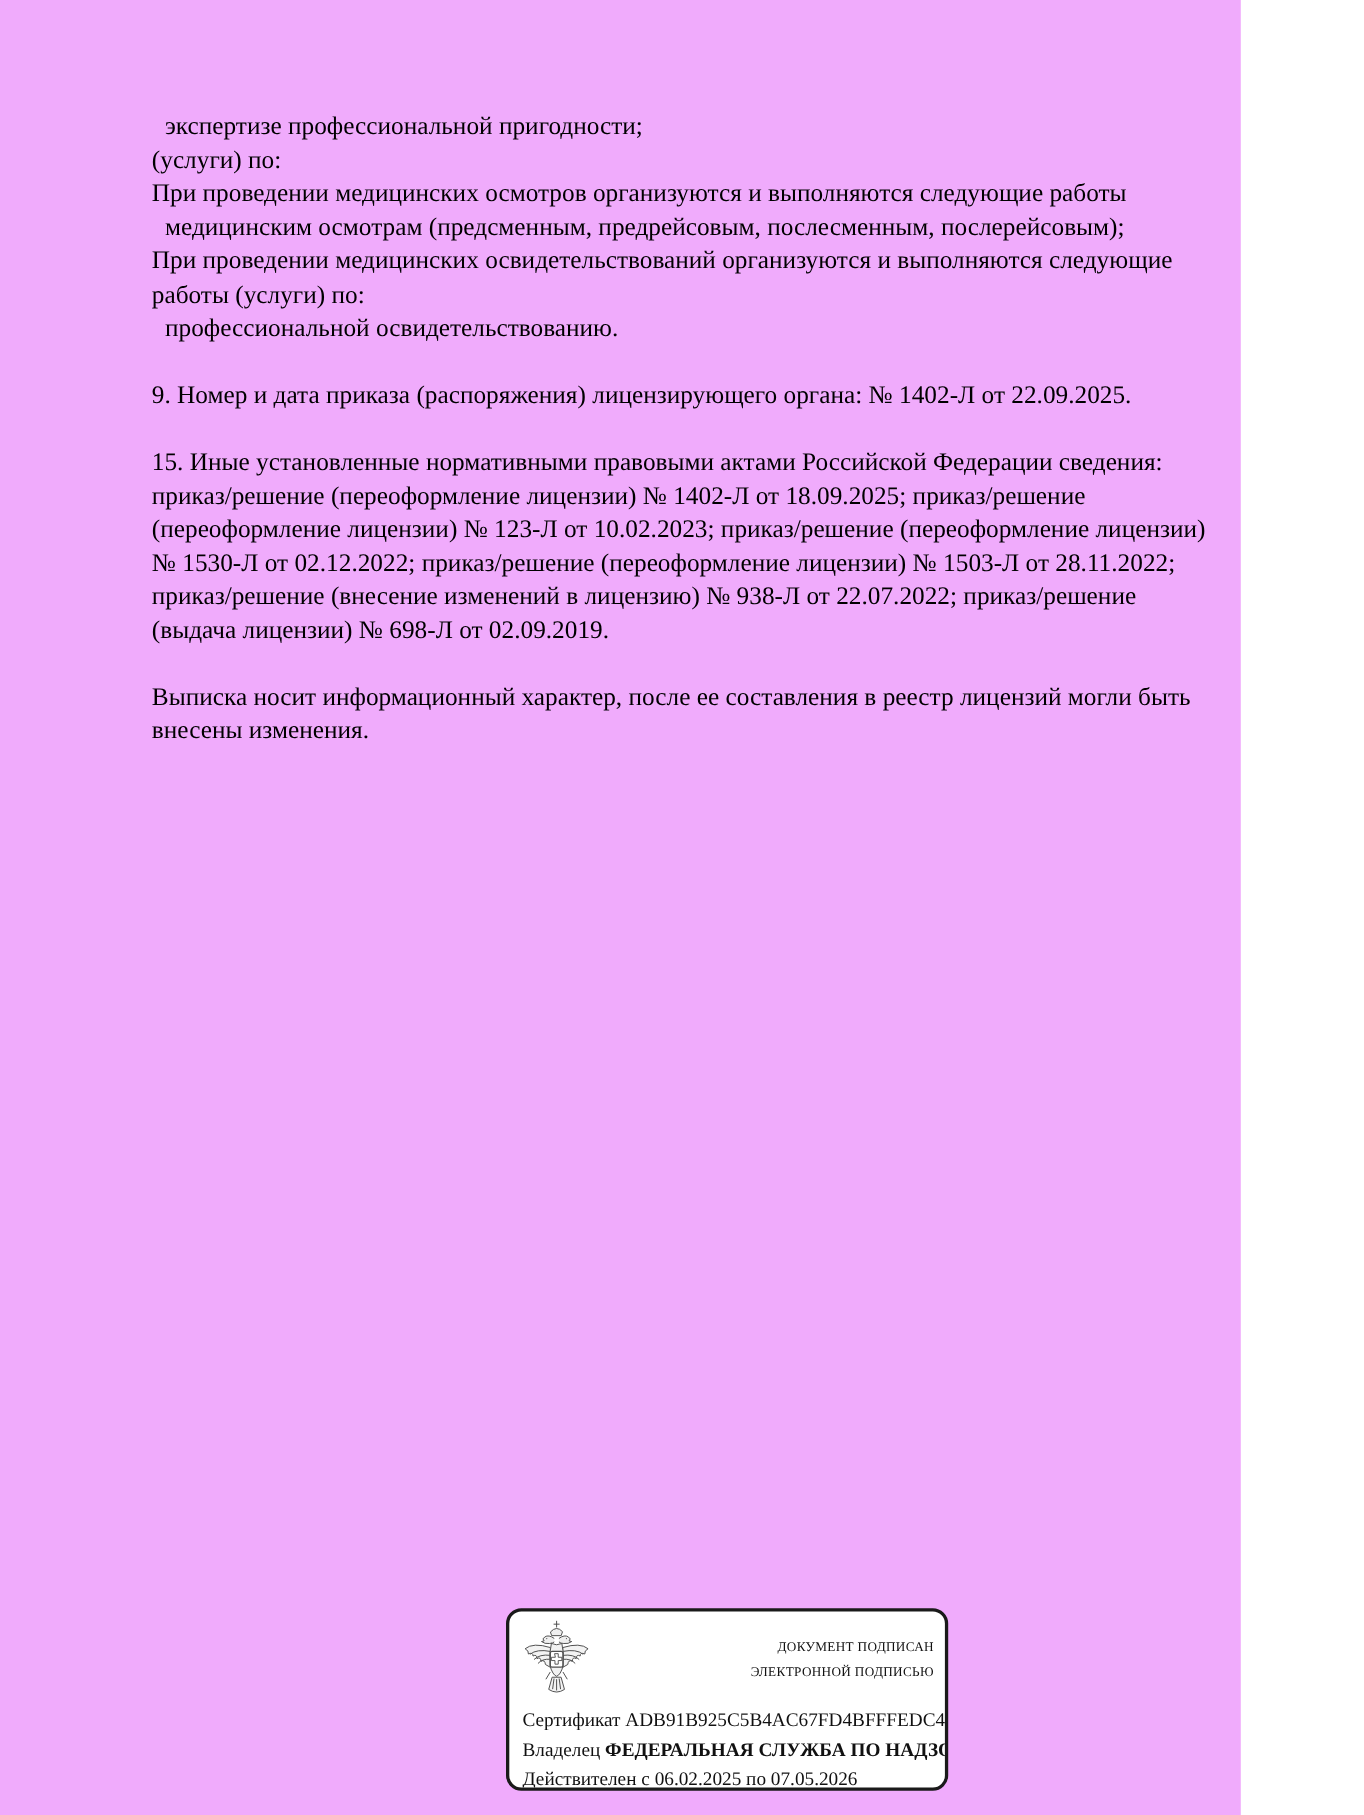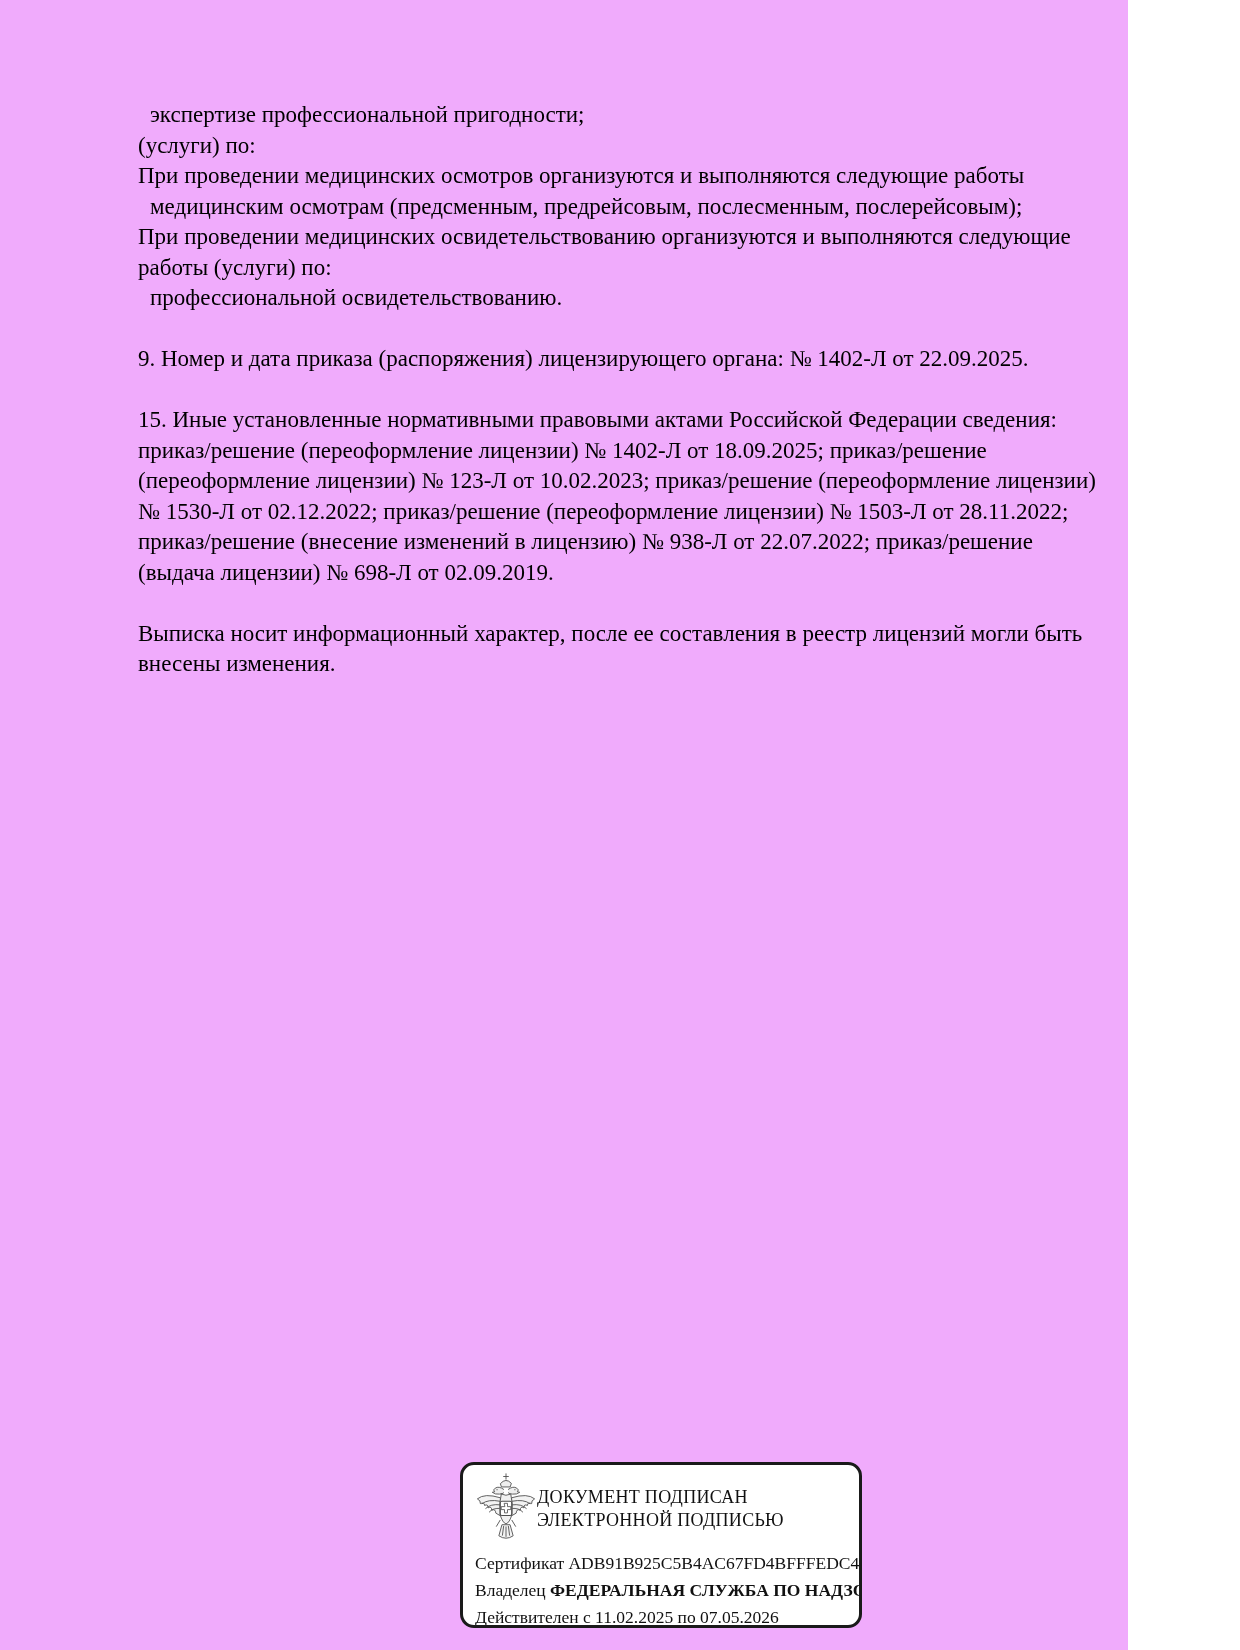--- a/index.html
+++ b/index.html
@@ -46,22 +46,22 @@
     align-items: center;
   }
   .emblem {
     flex: 0 0 auto;
     width: 62px;
     height: 76px;
   }
   .emblem svg { width: 100%; height: 100%; display: block; }
   .stamp-titles {
     flex: 1;
-    text-align: left;
-    font-size: 18px;
+    text-align: right;
+    font-size: 12px;
     line-height: 23px;
     letter-spacing: 0.3px;
     padding-right: 10px;
     color: #111111;
   }
   .stamp-info {
     margin-top: 3px;
     font-size: 17.5px;
     line-height: 27px;
     white-space: nowrap;
@@ -72,21 +72,21 @@
 </head>
 <body>
 
 <div class="page">
 
   <div class="doc-text">
       <div class="line indent">экспертизе профессиональной пригодности;</div>
       <div class="line">(услуги) по:</div>
       <div class="line">При проведении медицинских осмотров организуются и выполняются следующие работы</div>
       <div class="line indent">медицинским осмотрам (предсменным, предрейсовым, послесменным, послерейсовым);</div>
-      <div class="line">При проведении медицинских освидетельствованию организуются и выполняются следующие</div>
+      <div class="line">При проведении медицинских освидетельствований организуются и выполняются следующие</div>
       <div class="line">работы (услуги) по:</div>
       <div class="line indent">профессиональной освидетельствованию.</div>
       <div class="line">&nbsp;</div>
       <div class="line">9. Номер и дата приказа (распоряжения) лицензирующего органа: № 1402-Л от 22.09.2025.</div>
       <div class="line">&nbsp;</div>
       <div class="line">15. Иные установленные нормативными правовыми актами Российской Федерации сведения:</div>
       <div class="line">приказ/решение (переоформление лицензии) № 1402-Л от 18.09.2025; приказ/решение</div>
       <div class="line">(переоформление лицензии) № 123-Л от 10.02.2023; приказ/решение (переоформление лицензии)</div>
       <div class="line">№ 1530-Л от 02.12.2022; приказ/решение (переоформление лицензии) № 1503-Л от 28.11.2022;</div>
       <div class="line">приказ/решение (внесение изменений в лицензию) № 938-Л от 22.07.2022; приказ/решение</div>
@@ -137,17 +137,17 @@
     </div>
     <div class="stamp-info">
       <div class="info-line">
         <span>Сертификат</span>
         <span>ADB91B925C5B4AC67FD4BFFFEDC463AE</span>
       </div>
       <div class="info-line">
         <span>Владелец</span>
         <b>ФЕДЕРАЛЬНАЯ СЛУЖБА ПО НАДЗОРУ В СФ</b>
       </div>
-      <div class="info-line">Действителен с 11.02.2025 по 07.05.2026</div>
+      <div class="info-line">Действителен с 06.02.2025 по 07.05.2026</div>
     </div>
   </div>
 
 </div>
 
 </body></html>

